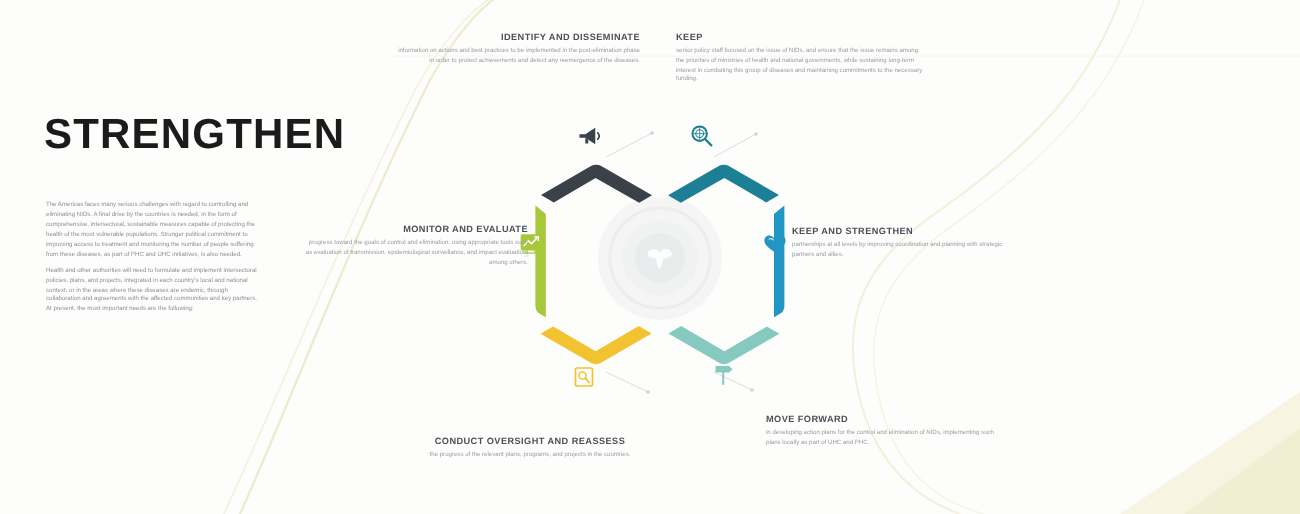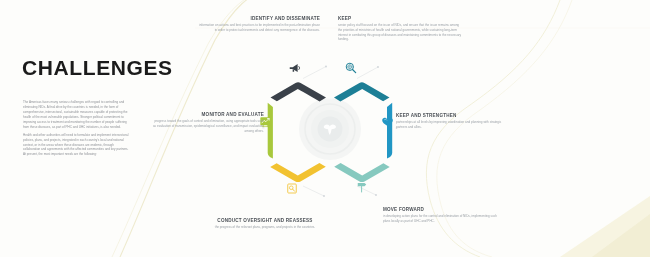--- a/index.html
+++ b/index.html
@@ -96,21 +96,21 @@
   <svg class="bg-layer" viewBox="0 0 650 257" preserveAspectRatio="none">
     <path d="M120 257 C 150 190, 175 120, 215 40 C 235 5, 250 -5, 265 -10" fill="none" stroke="#ece8c9" stroke-width="1.1" opacity="0.9"></path>
     <path d="M112 257 C 142 192, 168 124, 208 44 C 228 9, 244 -2, 258 -8" fill="none" stroke="#f1eed6" stroke-width="0.8" opacity="0.8"></path>
     <path d="M560 0 C 545 40, 520 70, 470 105 C 430 132, 420 160, 430 200 C 438 230, 455 248, 480 257" fill="none" stroke="#f0edd4" stroke-width="1.0" opacity="0.85"></path>
     <path d="M572 0 C 557 42, 530 74, 480 110 C 440 137, 430 164, 441 205 C 449 234, 466 250, 492 257" fill="none" stroke="#f4f1de" stroke-width="0.8" opacity="0.8"></path>
     <path d="M650 196 L 560 257 L 650 257 Z" fill="#f6f2dc" opacity="0.85"></path>
     <path d="M650 214 L 592 257 L 650 257 Z" fill="#efebcf" opacity="0.7"></path>
     <path d="M195 28 L 650 28" stroke="#eeeadf" stroke-width="0.4" opacity="0.55"></path>
   </svg>
 
-  <div class="title">CHALLENGES</div>
+  <div class="title">STRENGTHEN</div>
 
   <div class="intro">
     <p>The Americas faces many serious challenges with regard to controlling and eliminating NIDs. A final drive by the countries is needed, in the form of comprehensive, intersectoral, sustainable measures capable of protecting the health of the most vulnerable populations. Stronger political commitment to improving access to treatment and monitoring the number of people suffering from these diseases, as part of PHC and UHC initiatives, is also needed.</p>
     <p>Health and other authorities will need to formulate and implement intersectoral policies, plans, and projects, integrated in each country's local and national context, or in the areas where these diseases are endemic, through collaboration and agreements with the affected communities and key partners. At present, the most important needs are the following:</p>
   </div>
 
   <div id="hexwrap">
     <svg viewBox="0 0 136 142">
 
       <g>

